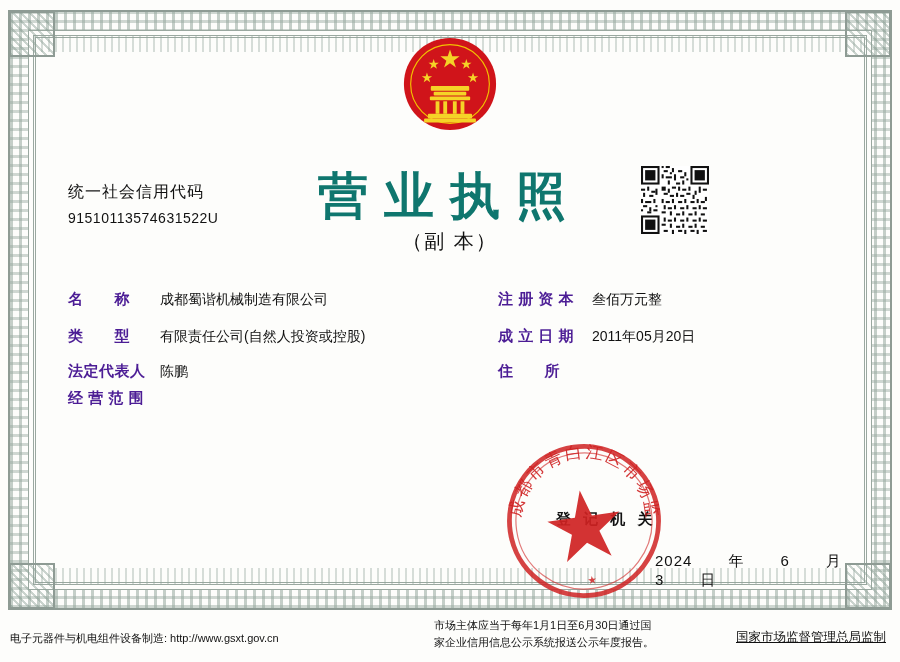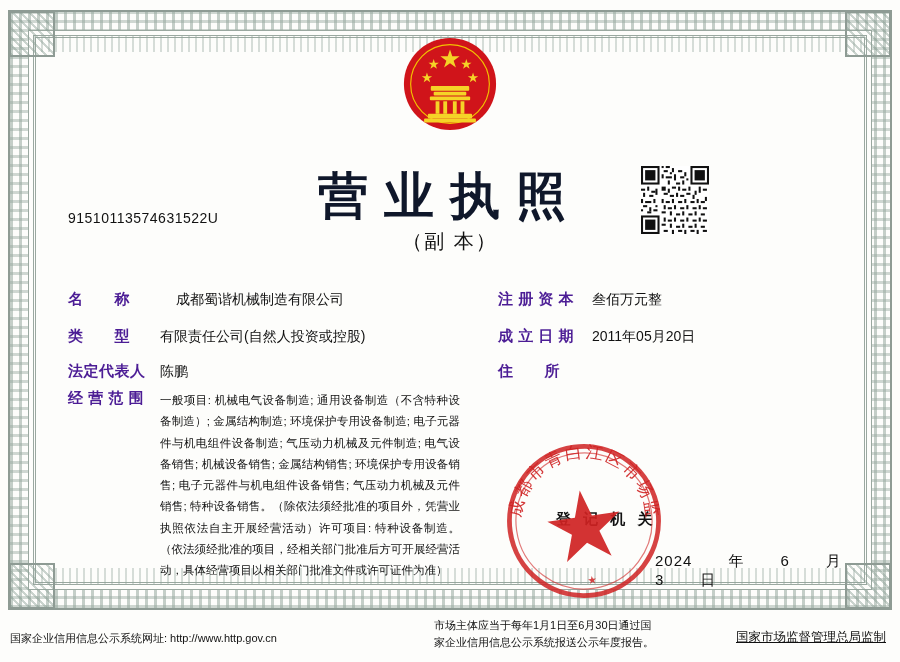--- a/index.html
+++ b/index.html
@@ -67,21 +67,21 @@
   .corner.br{right:9px;bottom:53px;}
 
   
   .emblem{
     position:absolute;left:50%;top:36px;transform:translateX(-50%);
     width:96px;height:96px;
   }
   
   .title{
     position:absolute;left:0;right:0;top:163px;text-align:center;
-    font-size:50px;letter-spacing:16px;font-weight:bold;color:#0f172a;
+    font-size:50px;letter-spacing:16px;font-weight:bold;color:#0f766e;
     font-family:"DejaVu Sans","Liberation Sans",sans-serif;
   }
   .subtitle{
     position:absolute;left:0;right:0;top:228px;text-align:center;
     font-size:20px;color:#111;letter-spacing:2px;
   }
   .credit-label{
     position:absolute;left:68px;top:182px;font-size:16px;color:#111;
     letter-spacing:1px;
   }
@@ -167,20 +167,21 @@
       <rect x="29" y="63" width="42" height="4" rx="1"></rect>
       <rect x="35" y="68" width="4" height="13"></rect>
       <rect x="43" y="68" width="4" height="13"></rect>
       <rect x="53" y="68" width="4" height="13"></rect>
       <rect x="61" y="68" width="4" height="13"></rect>
       <rect x="27" y="81" width="46" height="5" rx="1"></rect>
       <rect x="23" y="86" width="54" height="4" rx="1"></rect>
     </g>
   </svg>
 
+  <div class="credit-label">统一社会信用代码</div>
   <div class="credit-code">91510113574631522U</div>
 
   <div class="title">营业执照</div>
   <div class="subtitle">（副 本）</div>
 
   <svg class="qr" viewBox="0 0 33 33">
     <rect width="33" height="33" fill="#fff"></rect>
     <g fill="#111">
       <rect x="0" y="0" width="9" height="9"></rect>
         <rect x="1" y="1" width="7" height="7" fill="#fff"></rect>
@@ -279,30 +280,29 @@
         <rect x="24" y="31" width="2" height="1"></rect>
         <rect x="27" y="31" width="1" height="2"></rect>
       <rect x="30" y="31" width="2" height="1"></rect>
       <rect x="28" y="10" width="1" height="3"></rect>
         <rect x="30" y="11" width="2" height="1"></rect>
         <rect x="26" y="12" width="1" height="2"></rect>
     </g>
   </svg>
 
   <div class="field-label" style="left:68px;top:290px;">名　　称</div>
-  <div class="field-value" style="left:176px;top:291px;">成都蜀谐机械制造有限公司</div>
+  <div class="field-value" style="left:160px;top:291px;">成都蜀谐机械制造有限公司</div>
 
   <div class="field-label" style="left:68px;top:327px;">类　　型</div>
   <div class="field-value" style="left:160px;top:328px;">有限责任公司(自然人投资或控股)</div>
 
   <div class="field-label" style="left:68px;top:362px;">法定代表人</div>
   <div class="field-value" style="left:160px;top:363px;">陈鹏</div>
 
   <div class="field-label" style="left:68px;top:389px;">经 营 范 围</div>
-  <div class="scope-value">一般项目: 机械电气设备制造; 通用设备制造（不含特种设备制造）; 金属结构制造; 环境保护专用设备制造; 电子元器件与机电组件设备制造; 气压动力机械及元件制造; 电气设备销售; 机械设备销售; 金属结构销售; 环境保护专用设备销售; 电子元器件与机电组件设备销售; 气压动力机械及元件销售; 特种设备销售。（除依法须经批准的项目外，凭营业执照依法自主开展经营活动）许可项目: 特种设备制造。（依法须经批准的项目，经相关部门批准后方可开展经营活动，具体经营项目以相关部门批准文件或许可证件为准）</div>
 
   <div class="field-label" style="left:498px;top:290px;">注 册 资 本</div>
   <div class="field-value" style="left:592px;top:291px;">叁佰万元整</div>
 
   <div class="field-label" style="left:498px;top:327px;">成 立 日 期</div>
   <div class="field-value" style="left:592px;top:328px;">2011年05月20日</div>
 
   <div class="field-label" style="left:498px;top:362px;">住　　所</div>
 
   <div class="registry-label">登 记 机 关</div>
@@ -317,16 +317,16 @@
       </text>
       <polygon fill="#cf2222" opacity="0.92" points="100,62 110.6,94.6 144.9,94.6 117.1,114.7 127.8,147.3 100,127.2 72.2,147.3 82.9,114.7 55.1,94.6 89.4,94.6"></polygon>
       <text x="100" y="178" text-anchor="middle" font-size="13" fill="#cf2222" opacity="0.85" font-family="'DejaVu Sans','Liberation Sans',sans-serif">★</text>
     </g>
   </svg>
 
   <div class="issue-date">
     <span>2024</span><span>年</span><span>6</span><span>月</span><span>3</span><span>日</span>
   </div>
 
-  <div class="footer-left">国家企业信用信息公示系统网址: http://www.http.gov.cn</div>
+  <div class="footer-left">电子元器件与机电组件设备制造: http://www.gsxt.gov.cn</div>
   <div class="footer-center">市场主体应当于每年1月1日至6月30日通过国家企业信用信息公示系统报送公示年度报告。</div>
   <div class="footer-right">国家市场监督管理总局监制</div>
 </div>
 
 </body></html>

